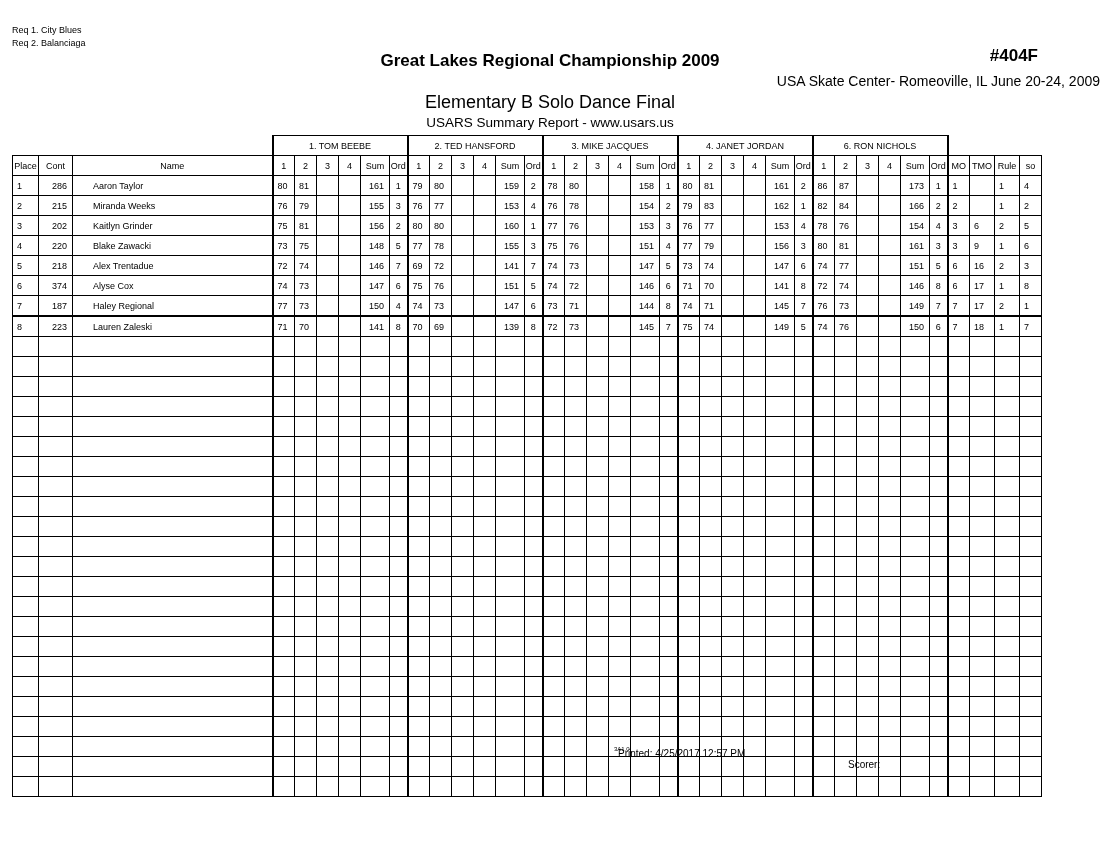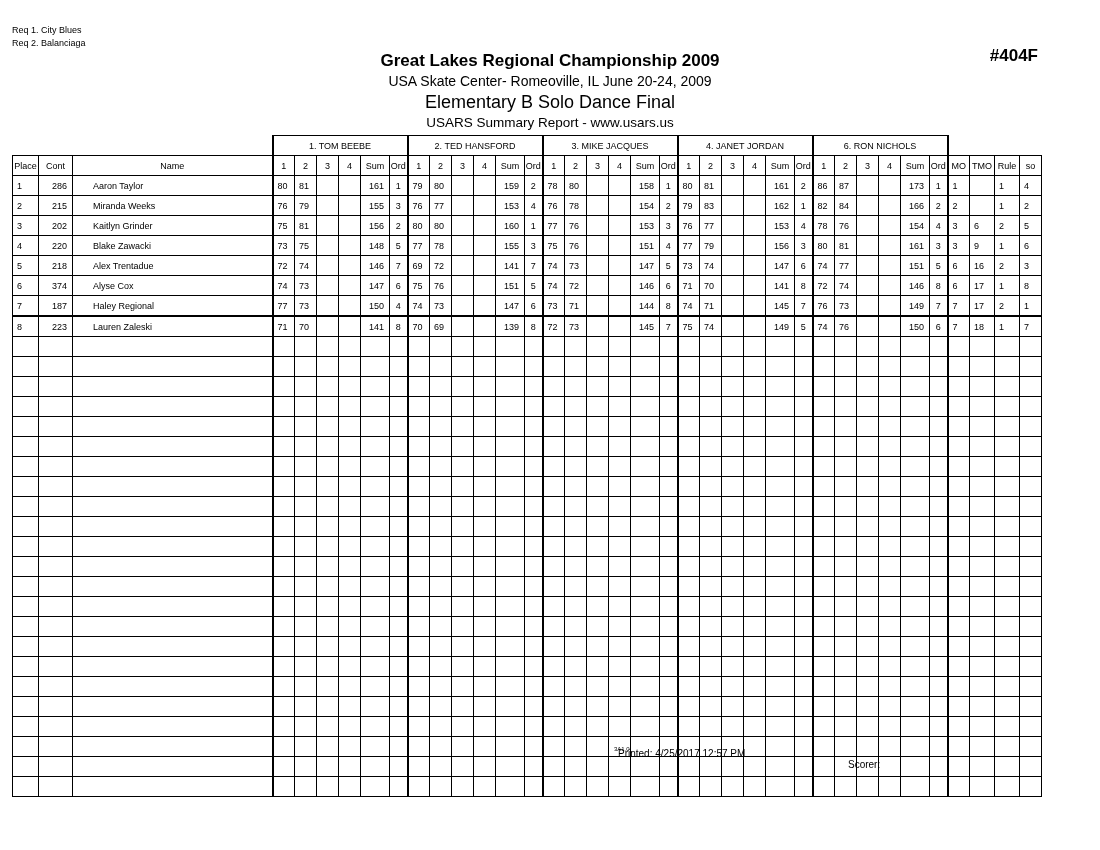--- a/index.html
+++ b/index.html
@@ -41,20 +41,21 @@
     margin-top: 30px;
   }
   .title-1 {
     font-size: 17px;
     font-weight: bold;
     line-height: 21px;
   }
   .title-2 {
     font-size: 14px;
     line-height: 20px;
+    text-align: right;
   }
   .title-3 {
     font-size: 18px;
     font-weight: normal;
     line-height: 22px;
   }
   .title-4 {
     font-size: 13.5px;
     line-height: 20px;
   }

